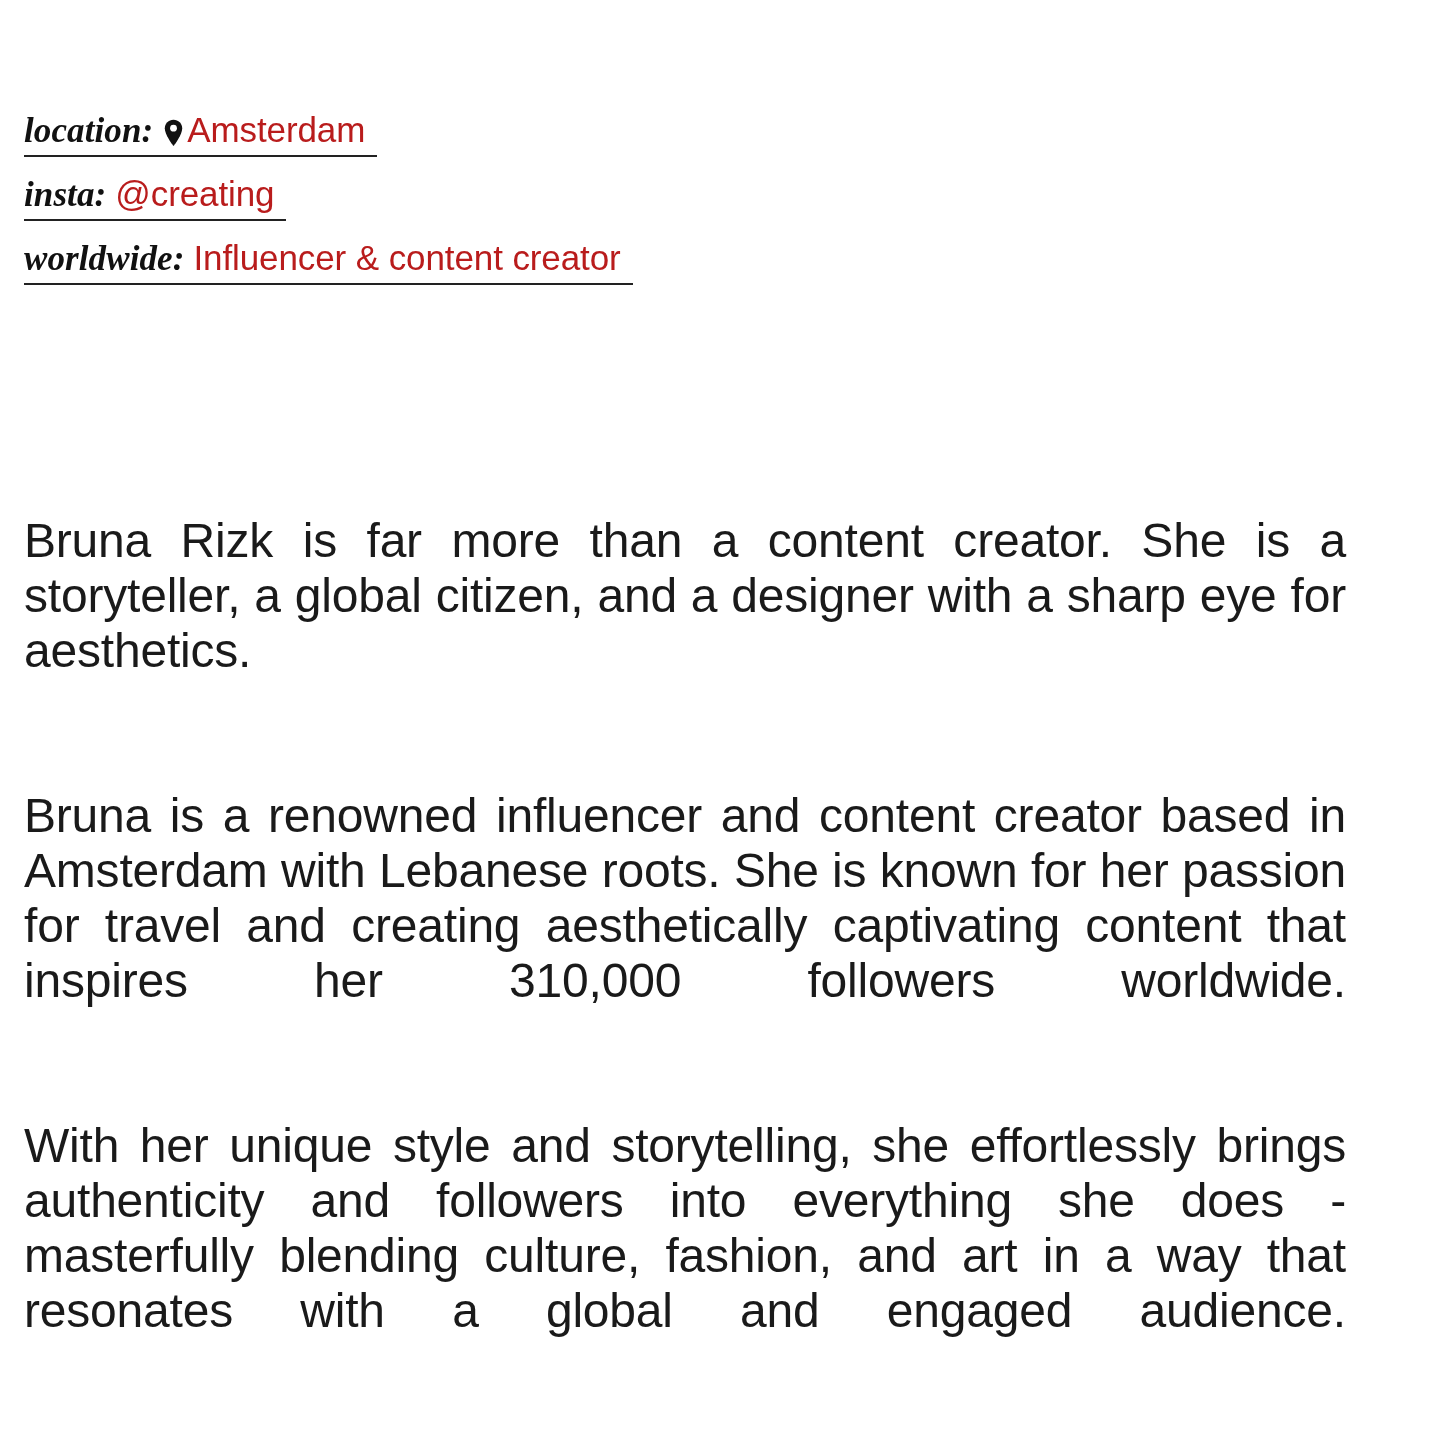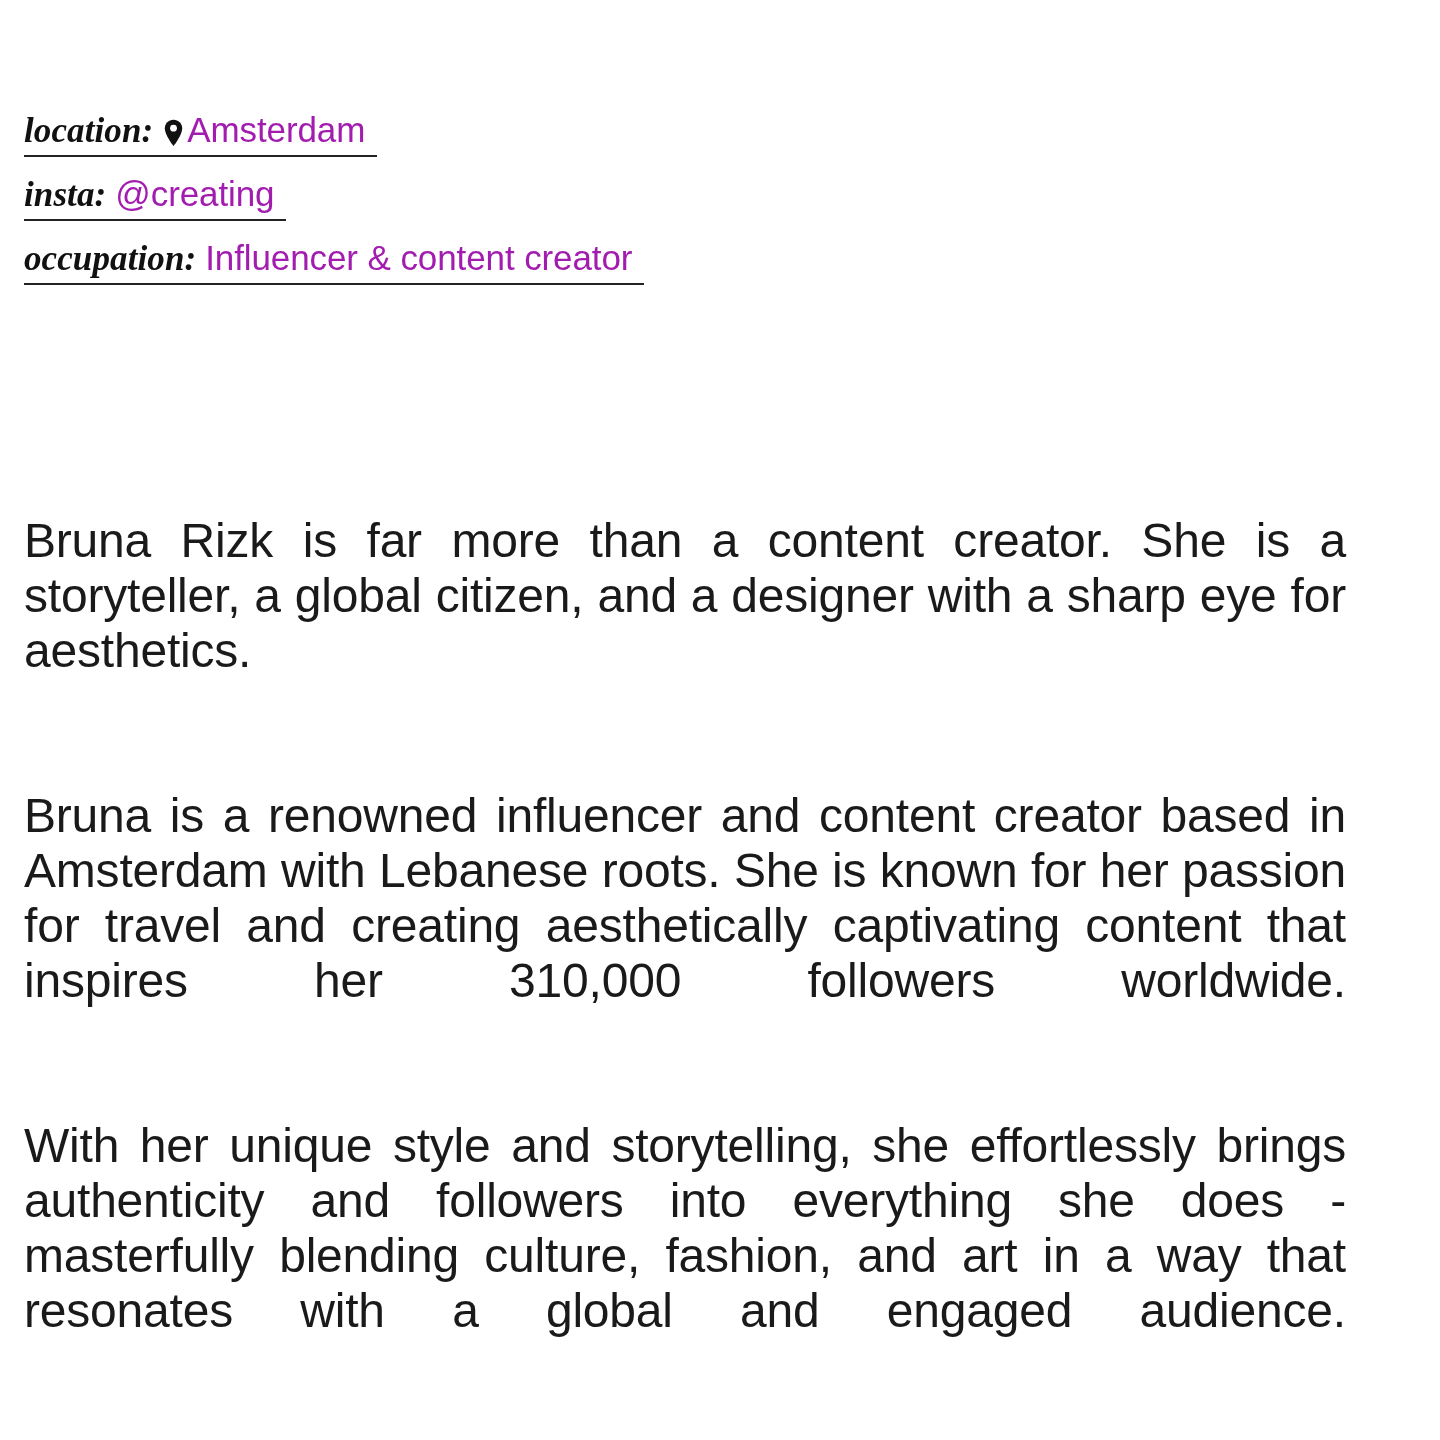--- a/index.html
+++ b/index.html
@@ -56,21 +56,21 @@
     font-size: 35px;
     letter-spacing: 0.1px;
     color: #111111;
     text-align: center;
   }
 
   .meta-value {
     font-family: "Liberation Sans", sans-serif;
     font-weight: 400;
     font-size: 35px;
-    color: #a21caf;
+    color: #b91c1c;
     letter-spacing: -0.1px;
   }
 
   .meta-space { display: inline-block; width: 9px; }
   .meta-trail { display: inline-block; width: 12px; }
 
   
   .pin-icon {
     display: inline-block;
     width: 19px;
@@ -124,21 +124,21 @@
     </div>
 
     <div class="meta-row">
       <span class="meta-underline">
         <span class="meta-label">insta:</span><span class="meta-space"></span><span class="meta-value">@creating</span><span class="meta-trail"></span>
       </span>
     </div>
 
     <div class="meta-row">
       <span class="meta-underline">
-        <span class="meta-label">occupation:</span><span class="meta-space"></span><span class="meta-value">Influencer &amp; content creator</span><span class="meta-trail"></span>
+        <span class="meta-label">worldwide:</span><span class="meta-space"></span><span class="meta-value">Influencer &amp; content creator</span><span class="meta-trail"></span>
       </span>
     </div>
 
   </div>
 
   <div class="body-copy">
     <p class="para">Bruna Rizk is far more than a content creator. She is a storyteller, a global citizen, and a designer with a sharp eye for aesthetics.</p>
     <p class="para">Bruna is a renowned influencer and content creator based in Amsterdam with Lebanese roots. She is known for her passion for travel and creating aesthetically captivating content that inspires her 310,000 followers worldwide.</p>
     <p class="para">With her unique style and storytelling, she effortlessly brings authenticity and followers into everything she does - masterfully blending culture, fashion, and art in a way that resonates with a global and engaged audience.</p>
   </div>

